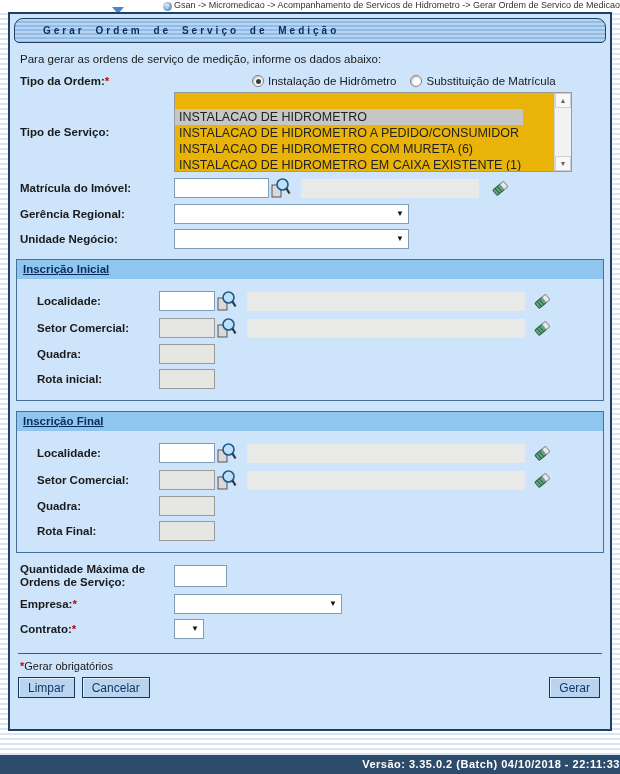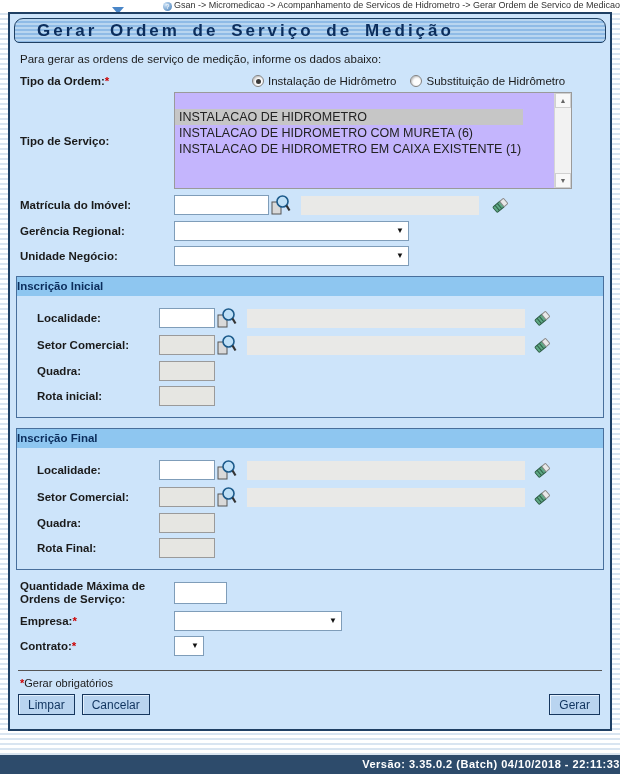--- a/index.html
+++ b/index.html
@@ -17,59 +17,59 @@
     background: radial-gradient(circle at 30% 30%, #cfe4f7, #3b77b5); color:#fff;
     font-size: 7px; line-height: 9px; text-align: center; vertical-align: -1px; margin-right: 2px; }
   .toparrow { position: absolute; top: 7px; left: 112px; width: 0; height: 0;
     border-left: 6px solid transparent; border-right: 6px solid transparent;
     border-top: 7px solid #4a86c8; }
   
   .panel { position: absolute; top: 12px; left: 8px; width: 604px; height: 719px;
     background: #cde4fa; border: 2px solid #1f3f63; padding: 4px 4px 0 4px; }
   .titlebar { height: 25px; border: 1px solid #1f4063; border-radius: 9px 9px 5px 5px;
     background: repeating-linear-gradient(to bottom, #b9d6f0 0px, #b9d6f0 2px, #8fbbe6 2px, #8fbbe6 4px);
-    color: #0b2d5c; font-weight: bold; font-size: 17px; letter-spacing: 3px; word-spacing: 5px;
-    line-height: 23px; padding-left: 22px; }
+    color: #0b2d5c; font-weight: bold; font-size: 10px; letter-spacing: 3px; word-spacing: 5px;
+    line-height: 23px; padding-left: 28px; }
   .intro { margin: 10px 0 10px 6px; font-size: 11.5px; color: #1a1a1a; }
   .row { display: flex; align-items: center; margin: 5px 0 5px 6px; }
   .lbl { width: 154px; font-weight: bold; font-size: 11.5px; color: #1a1a1a; flex: 0 0 auto; }
   .lbl2 { line-height: 13px; }
   .req { color: #cc0000; font-weight: bold; }
   .txt { height: 20px; background: #fff; border: 1px solid #7f9db9; font-size: 12px;
     padding: 0 3px; font-family: "Liberation Sans", sans-serif; }
   .txt:disabled, .txt.dis { background: #e6e6e2; border: 1px solid #9a9a9a; }
   .w95 { width: 95px; } .w56 { width: 56px; } .w53 { width: 53px; height: 22px; }
   .rofield { height: 19px; background: #e9e9e7; border: none; flex: 0 0 auto; }
   .icon-btn { display: inline-block; width: 22px; height: 22px; flex: 0 0 auto; cursor: pointer; }
   
   .radio { display: inline-block; width: 12px; height: 12px; border-radius: 50%;
     background: #fdfdfd; border: 1px solid #808080; position: relative; margin-right: 4px;
     flex: 0 0 auto; box-shadow: inset 1px 1px 2px rgba(0,0,0,.25); }
   .radio.on::after { content: ""; position: absolute; left: 3px; top: 3px; width: 5px; height: 5px;
     border-radius: 50%; background: #3a3a3a; }
   .radlbl { font-size: 11.5px; color: #1a1a1a; margin-right: 14px; }
   
-  .listbox { width: 398px; height: 97px; background: #c4b5fd; border: 1px solid #9a9a9a;
+  .listbox { width: 398px; height: 80px; background: #eab308; border: 1px solid #9a9a9a;
     display: flex; gap: 31px; }
   .listcol { flex: 1; overflow: hidden; }
   .opt { height: 16px; line-height: 16px; font-size: 12.5px; color: #222; padding-left: 4px;
     white-space: nowrap; }
   .opt.sel { background: #c6c6c6; }
   .sbar { width: 17px; background: #f2f2f2; border-left: 1px solid #d5d5d5;
     display: flex; flex-direction: column; justify-content: space-between; }
   .sbtn { height: 15px; background: #f8f8f8; border: 1px solid #d0d0d0; color: #666;
     font-size: 7px; text-align: center; line-height: 13px; }
   
   .select { height: 20px; background: #fff; border: 1px solid #7f9db9; position: relative; }
   .w235 { width: 235px; } .w168 { width: 168px; } .w30 { width: 30px; }
   .sel-arrow { position: absolute; right: 4px; top: 4px; font-size: 8px; color: #111; }
   
   .section { border: 1px solid #486f9c; margin: 10px 2px 10px 2px; }
   .section-header { height: 19px; background: #8ec6f0; color: #0b2d5c; font-weight: bold;
-    font-size: 11.5px; line-height: 18px; padding-left: 0; }
+    font-size: 11.5px; line-height: 18px; padding-left: 6px; text-decoration: underline; }
   .section-body { padding: 6px 38px 6px 8px; }
   .frow { display: flex; align-items: center; margin: 5px 12px; }
   .slbl { width: 122px; font-weight: bold; font-size: 11.5px; color: #1a1a1a; flex: 0 0 auto; }
   .grow { flex: 1 1 auto; }
   .mr6 { margin-right: 6px; } .ml10 { margin-left: 10px; }
   
   .divider { border-top: 1px solid #555; margin: 14px 4px 6px 4px; }
   .note { margin-left: 6px; font-size: 11px; color: #1a1a1a; }
   .btnrow { display: flex; align-items: center; margin: 5px 4px 0 4px; }
   .btn { height: 21px; padding: 0 9px; background: #b9d4f0; color: #10345f; font-size: 12px;
@@ -92,29 +92,30 @@
 <div class="panel">
   <div class="titlebar">Gerar Ordem de Serviço de Medição</div>
   <div class="intro">Para gerar as ordens de serviço de medição, informe os dados abaixo:</div>
 
   <div class="row">
     <span class="lbl"><span>Tipo da Ordem:</span><span class="req">*</span></span>
     <span style="width:78px"></span>
     <span class="radio on"></span>
     <span class="radlbl">Instalação de Hidrômetro</span>
     <span class="radio"></span>
-    <span class="radlbl">Substituição de Hidrômetro</span>
+    <span class="radlbl">Substituição de Matrícula</span>
   </div>
 
   <div class="row">
     <span class="lbl">Tipo de Serviço:</span>
     <div class="listbox">
       <div class="listcol">
         <div class="opt"></div>
         <div class="opt sel">INSTALACAO DE HIDROMETRO</div>
+        <div class="opt">INSTALACAO DE HIDROMETRO A PEDIDO/CONSUMIDOR</div>
         <div class="opt">INSTALACAO DE HIDROMETRO COM MURETA (6)</div>
         <div class="opt">INSTALACAO DE HIDROMETRO EM CAIXA EXISTENTE (1)</div>
       </div>
       <div class="sbar">
         <div class="sbtn">▲</div>
         <div class="sbtn">▼</div>
       </div>
     </div>
   </div>
 

